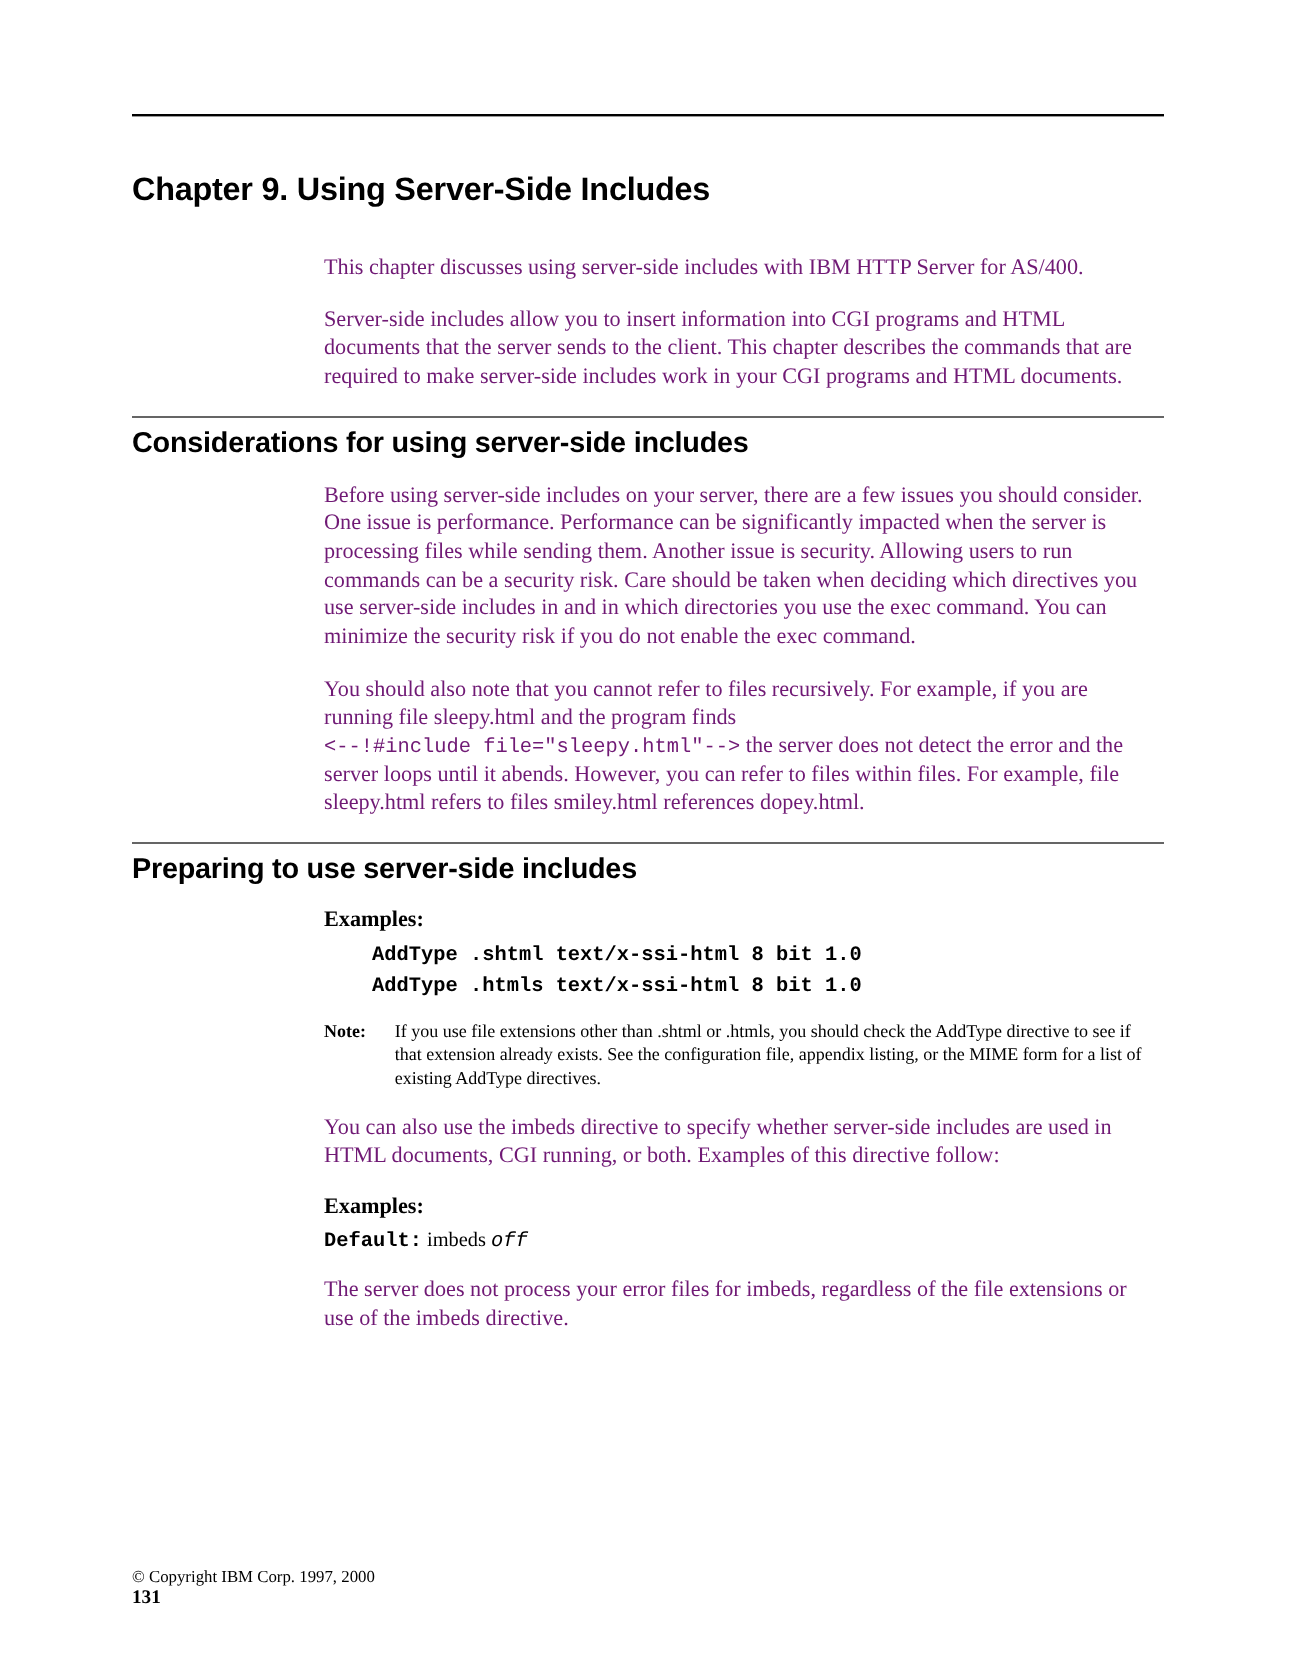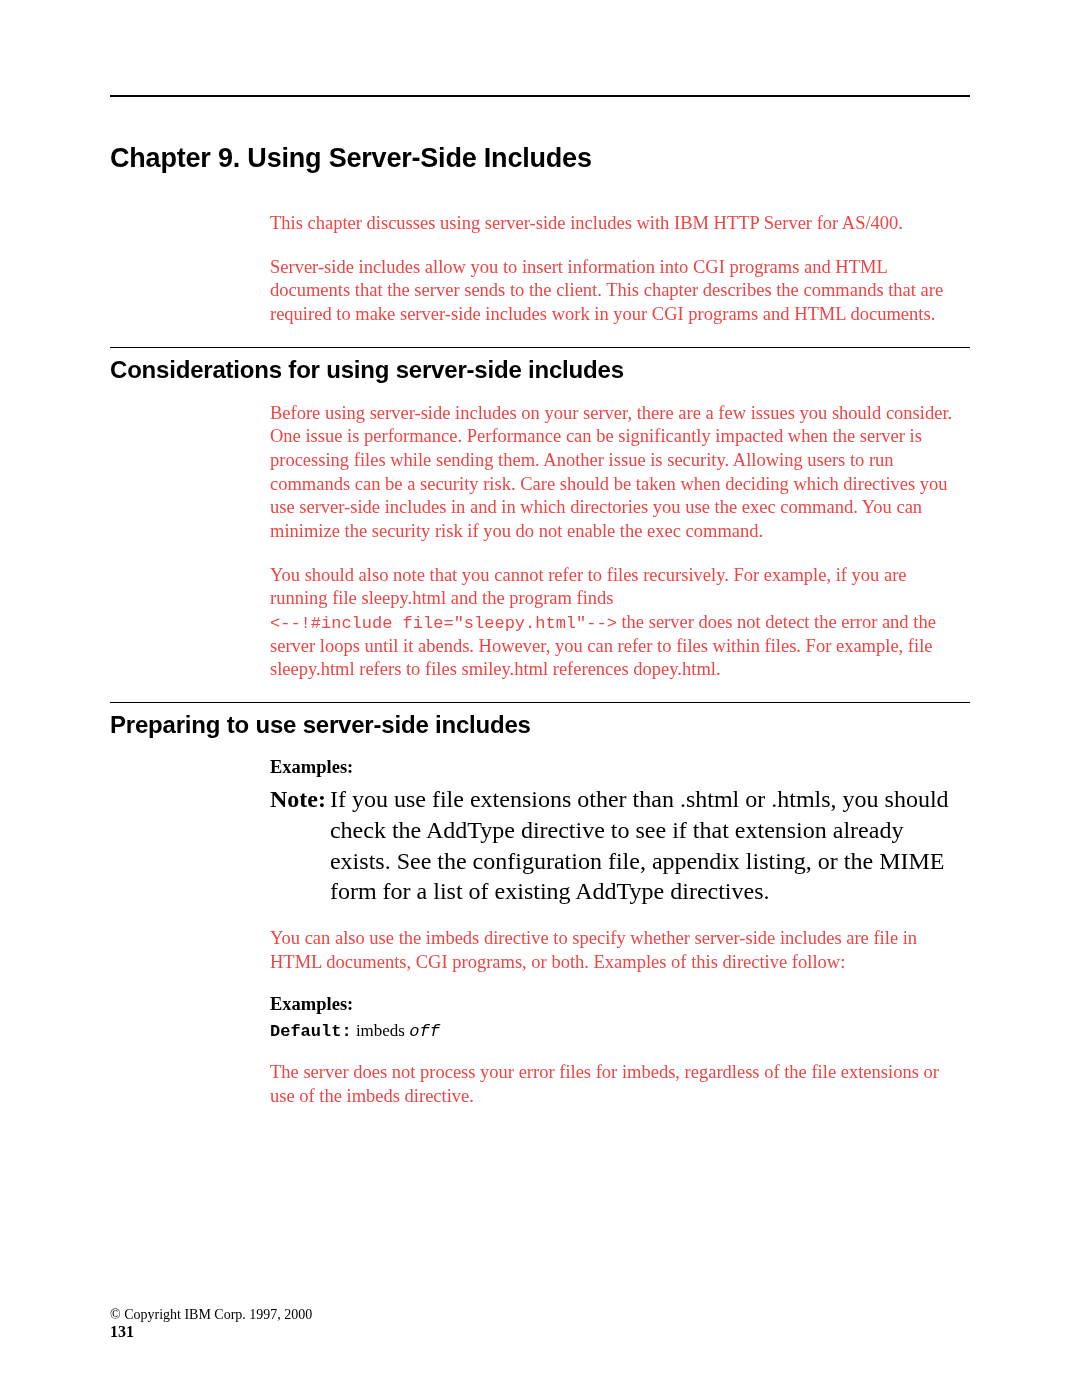--- a/index.html
+++ b/index.html
@@ -24,21 +24,21 @@
     letter-spacing: -0.2px;
   }
   .body-block {
     margin-left: 160px;
     margin-right: 15px;
   }
   p {
     font-size: 18.5px;
     line-height: 1.28;
     margin-bottom: 20px;
-    color: #ef4444;
+    color: #701a75;
   }
   .section-rule {
     border-top: 1.5px solid #000;
     margin-top: 18px;
     margin-bottom: 8px;
   }
   h2 {
     font-family: Arial, Helvetica, sans-serif;
     font-weight: bold;
     font-size: 24px;
@@ -60,21 +60,21 @@
   }
   .code-italic {
     font-style: italic;
     font-weight: normal;
   }
   .examples-label {
     font-weight: bold;
     font-size: 18.5px;
     margin-bottom: 6px;
   }
-  .note-row { display: flex; gap: 4px; font-size: 24px; line-height: 1.28; margin-bottom: 20px; }
+  .note-row { display: flex; gap: 24px; font-size: 15px; line-height: 1.28; margin-bottom: 20px; }
   .note-label { font-weight: bold; flex: 0 0 auto; }
   .note-text { flex: 1 1 auto; }
   .default-line {
     font-size: 17px;
     margin-bottom: 20px;
   }
   .default-line .lbl {
     font-family: 'Courier New', Courier, monospace;
     font-weight: bold;
   }
@@ -124,27 +124,29 @@
     <span> the server does not detect the error and the server loops until it abends. However, you can refer to files within files. For example, file sleepy.html refers to files smiley.html references dopey.html.</span>
   </p>
 </div>
 
 <div class="section-rule"></div>
 <h2>Preparing to use server-side includes</h2>
 
 <div class="body-block">
 
   <div class="examples-label">Examples:</div>
+  <div class="code-block"><span>AddType .shtml text/x-ssi-html 8 bit 1.0</span>
+<span>AddType .htmls text/x-ssi-html 8 bit 1.0</span></div>
 
   <div class="note-row">
     <div class="note-label">Note:</div>
     <div class="note-text">If you use file extensions other than .shtml or .htmls, you should check the AddType directive to see if that extension already exists. See the configuration file, appendix listing, or the MIME form for a list of existing AddType directives.</div>
   </div>
 
-  <p>You can also use the imbeds directive to specify whether server-side includes are file in HTML documents, CGI programs, or both. Examples of this directive follow:</p>
+  <p>You can also use the imbeds directive to specify whether server-side includes are used in HTML documents, CGI running, or both. Examples of this directive follow:</p>
 
   <div class="examples-label">Examples:</div>
 
   <div class="default-line">
     <span class="lbl">Default:</span><span class="roman"> imbeds </span><span class="ital">off</span>
   </div>
 
   <p>The server does not process your error files for imbeds, regardless of the file extensions or use of the imbeds directive.</p>
 </div>
 

